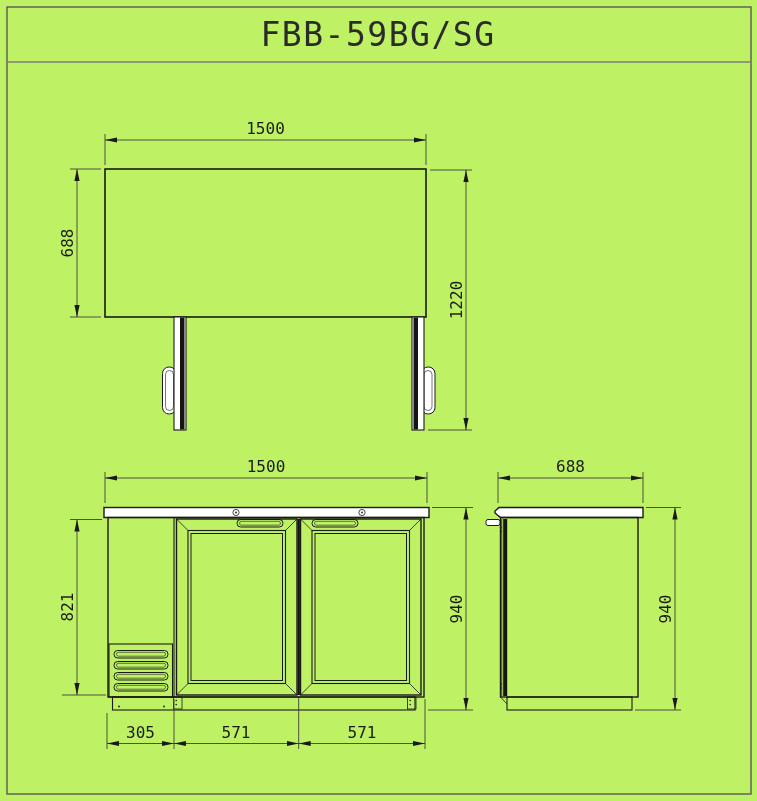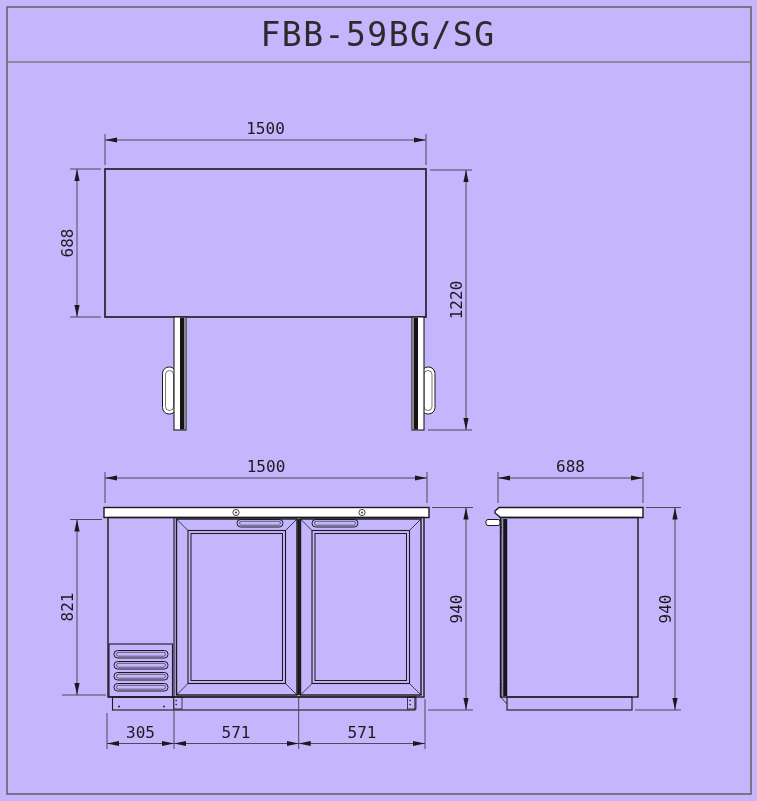--- a/index.html
+++ b/index.html
@@ -1,19 +1,19 @@
 <!DOCTYPE html>
 <html><head>
 <meta charset="utf-8">
 <style>
   html,body{margin:0;padding:0;background:#ffffff;}
   .sheet{
     position:relative;
     width:757px;height:801px;
-    background:#c4b5fd;
+    background:#bef264;
     font-family:"DejaVu Sans Mono", monospace;
   }
   svg{display:block;}
   .frame{fill:none;stroke:#595959;stroke-width:1.4;}
   .divider{stroke:#7d7d7d;stroke-width:1.6;}
   .title-text{
     font-family:"DejaVu Sans Mono", monospace;
     font-size:33px;letter-spacing:1.5px;
     fill:#2b2b2b;text-anchor:middle;
   }

